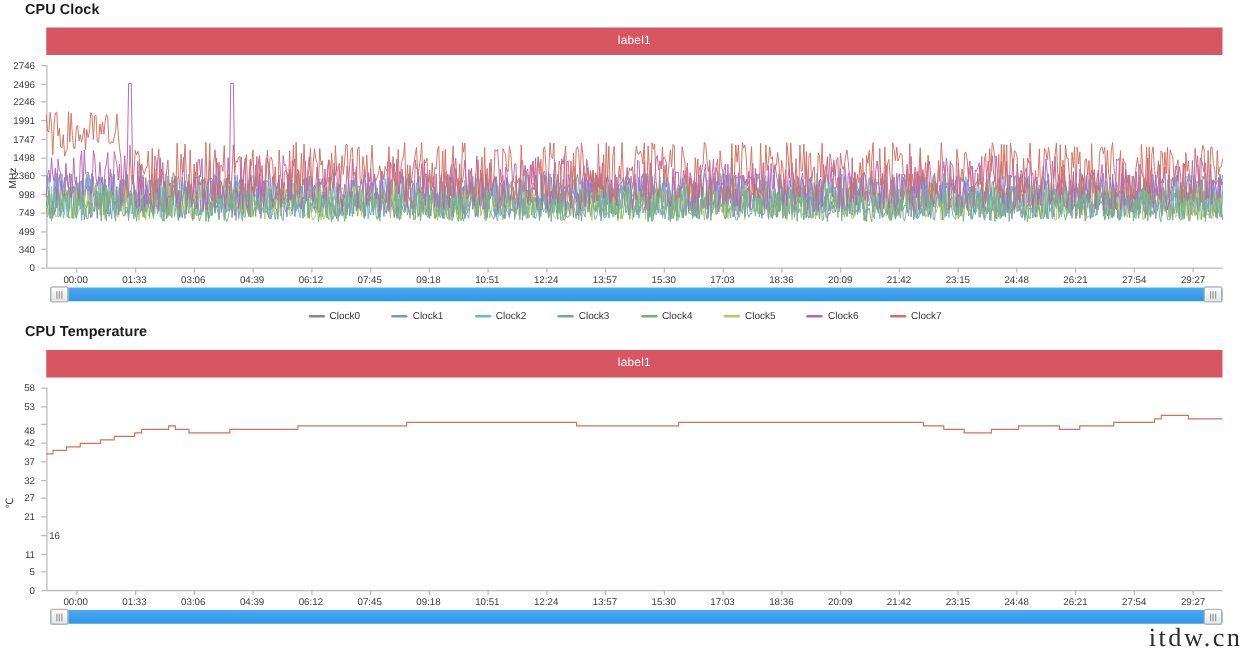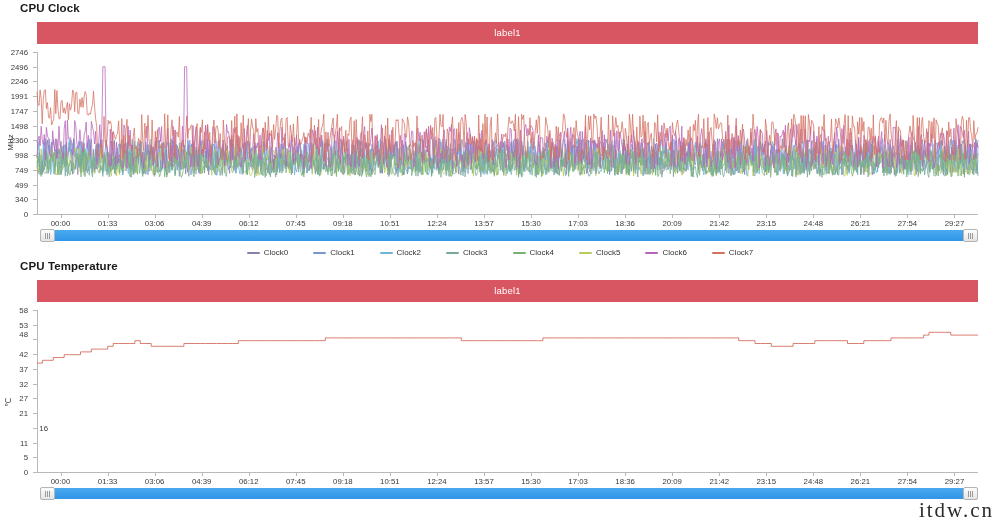--- a/index.html
+++ b/index.html
@@ -236,21 +236,21 @@
     <svg class="trace" id="svg-temp" width="941" height="162">
         <path d="M0.0 53.1 L5.4 53.1 L5.4 50.3 L10.9 50.3 L10.9 50.3 L16.3 50.3 L16.3 47.5 L21.8 47.5 L21.8 47.5 L27.2 47.5 L27.2 44.7 L32.6 44.7 L32.6 44.7 L38.1 44.7 L38.1 44.7 L43.5 44.7 L43.5 41.9 L49.0 41.9 L49.0 41.9 L54.4 41.9 L54.4 39.1 L59.8 39.1 L59.8 39.1 L65.3 39.1 L65.3 39.1 L70.7 39.1 L70.7 36.3 L76.2 36.3 L76.2 33.5 L81.6 33.5 L81.6 33.5 L87.0 33.5 L87.0 33.5 L92.5 33.5 L92.5 33.5 L97.9 33.5 L97.9 30.7 L103.3 30.7 L103.3 33.5 L108.8 33.5 L108.8 33.5 L114.2 33.5 L114.2 36.3 L119.7 36.3 L119.7 36.3 L125.1 36.3 L125.1 36.3 L130.5 36.3 L130.5 36.3 L136.0 36.3 L136.0 36.3 L141.4 36.3 L141.4 36.3 L146.9 36.3 L146.9 33.5 L152.3 33.5 L152.3 33.5 L157.7 33.5 L157.7 33.5 L163.2 33.5 L163.2 33.5 L168.6 33.5 L168.6 33.5 L174.1 33.5 L174.1 33.5 L179.5 33.5 L179.5 33.5 L184.9 33.5 L184.9 33.5 L190.4 33.5 L190.4 33.5 L195.8 33.5 L195.8 33.5 L201.3 33.5 L201.3 30.7 L206.7 30.7 L206.7 30.7 L212.1 30.7 L212.1 30.7 L217.6 30.7 L217.6 30.7 L223.0 30.7 L223.0 30.7 L228.5 30.7 L228.5 30.7 L233.9 30.7 L233.9 30.7 L239.3 30.7 L239.3 30.7 L244.8 30.7 L244.8 30.7 L250.2 30.7 L250.2 30.7 L255.6 30.7 L255.6 30.7 L261.1 30.7 L261.1 30.7 L266.5 30.7 L266.5 30.7 L272.0 30.7 L272.0 30.7 L277.4 30.7 L277.4 30.7 L282.8 30.7 L282.8 30.7 L288.3 30.7 L288.3 27.9 L293.7 27.9 L293.7 27.9 L299.2 27.9 L299.2 27.9 L304.6 27.9 L304.6 27.9 L310.0 27.9 L310.0 27.9 L315.5 27.9 L315.5 27.9 L320.9 27.9 L320.9 27.9 L326.4 27.9 L326.4 27.9 L331.8 27.9 L331.8 27.9 L337.2 27.9 L337.2 27.9 L342.7 27.9 L342.7 27.9 L348.1 27.9 L348.1 27.9 L353.6 27.9 L353.6 27.9 L359.0 27.9 L359.0 27.9 L364.4 27.9 L364.4 27.9 L369.9 27.9 L369.9 27.9 L375.3 27.9 L375.3 27.9 L380.8 27.9 L380.8 27.9 L386.2 27.9 L386.2 27.9 L391.6 27.9 L391.6 27.9 L397.1 27.9 L397.1 27.9 L402.5 27.9 L402.5 27.9 L407.9 27.9 L407.9 27.9 L413.4 27.9 L413.4 27.9 L418.8 27.9 L418.8 27.9 L424.3 27.9 L424.3 30.7 L429.7 30.7 L429.7 30.7 L435.1 30.7 L435.1 30.7 L440.6 30.7 L440.6 30.7 L446.0 30.7 L446.0 30.7 L451.5 30.7 L451.5 30.7 L456.9 30.7 L456.9 30.7 L462.3 30.7 L462.3 30.7 L467.8 30.7 L467.8 30.7 L473.2 30.7 L473.2 30.7 L478.7 30.7 L478.7 30.7 L484.1 30.7 L484.1 30.7 L489.5 30.7 L489.5 30.7 L495.0 30.7 L495.0 30.7 L500.4 30.7 L500.4 30.7 L505.9 30.7 L505.9 27.9 L511.3 27.9 L511.3 27.9 L516.7 27.9 L516.7 27.9 L522.2 27.9 L522.2 27.9 L527.6 27.9 L527.6 27.9 L533.1 27.9 L533.1 27.9 L538.5 27.9 L538.5 27.9 L543.9 27.9 L543.9 27.9 L549.4 27.9 L549.4 27.9 L554.8 27.9 L554.8 27.9 L560.2 27.9 L560.2 27.9 L565.7 27.9 L565.7 27.9 L571.1 27.9 L571.1 27.9 L576.6 27.9 L576.6 27.9 L582.0 27.9 L582.0 27.9 L587.4 27.9 L587.4 27.9 L592.9 27.9 L592.9 27.9 L598.3 27.9 L598.3 27.9 L603.8 27.9 L603.8 27.9 L609.2 27.9 L609.2 27.9 L614.6 27.9 L614.6 27.9 L620.1 27.9 L620.1 27.9 L625.5 27.9 L625.5 27.9 L631.0 27.9 L631.0 27.9 L636.4 27.9 L636.4 27.9 L641.8 27.9 L641.8 27.9 L647.3 27.9 L647.3 27.9 L652.7 27.9 L652.7 27.9 L658.2 27.9 L658.2 27.9 L663.6 27.9 L663.6 27.9 L669.0 27.9 L669.0 27.9 L674.5 27.9 L674.5 27.9 L679.9 27.9 L679.9 27.9 L685.4 27.9 L685.4 27.9 L690.8 27.9 L690.8 27.9 L696.2 27.9 L696.2 27.9 L701.7 27.9 L701.7 30.7 L707.1 30.7 L707.1 30.7 L712.5 30.7 L712.5 30.7 L718.0 30.7 L718.0 33.5 L723.4 33.5 L723.4 33.5 L728.9 33.5 L728.9 33.5 L734.3 33.5 L734.3 36.3 L739.7 36.3 L739.7 36.3 L745.2 36.3 L745.2 36.3 L750.6 36.3 L750.6 36.3 L756.1 36.3 L756.1 33.5 L761.5 33.5 L761.5 33.5 L766.9 33.5 L766.9 33.5 L772.4 33.5 L772.4 33.5 L777.8 33.5 L777.8 30.7 L783.3 30.7 L783.3 30.7 L788.7 30.7 L788.7 30.7 L794.1 30.7 L794.1 30.7 L799.6 30.7 L799.6 30.7 L805.0 30.7 L805.0 30.7 L810.5 30.7 L810.5 33.5 L815.9 33.5 L815.9 33.5 L821.3 33.5 L821.3 33.5 L826.8 33.5 L826.8 30.7 L832.2 30.7 L832.2 30.7 L837.7 30.7 L837.7 30.7 L843.1 30.7 L843.1 30.7 L848.5 30.7 L848.5 30.7 L854.0 30.7 L854.0 27.9 L859.4 27.9 L859.4 27.9 L864.8 27.9 L864.8 27.9 L870.3 27.9 L870.3 27.9 L875.7 27.9 L875.7 27.9 L881.2 27.9 L881.2 27.9 L886.6 27.9 L886.6 25.1 L892.0 25.1 L892.0 22.3 L897.5 22.3 L897.5 22.3 L902.9 22.3 L902.9 22.3 L908.4 22.3 L908.4 22.3 L913.8 22.3 L913.8 25.1 L919.2 25.1 L919.2 25.1 L924.7 25.1 L924.7 25.1 L930.1 25.1 L930.1 25.1 L935.6 25.1 L935.6 25.1 L941.0 25.1 L941.0 25.1 " fill="none" stroke="#d4705f" stroke-width="0.9"></path>
       </svg>
   </div>
 
   <div id="yticks-temp">
       <div class="ytick" style="left: 0px; width: 28px; top: 48px;">58</div>
       <div class="ytickmark" style="left: 33px; top: 52px;"></div>
       <div class="ytick" style="left: 0px; width: 28px; top: 62.7273px;">53</div>
       <div class="ytickmark" style="left: 33px; top: 66.7273px;"></div>
-      <div class="ytick" style="left: 0px; width: 28px; top: 72px;">48</div>
+      <div class="ytick" style="left: 0px; width: 28px; top: 82px;">48</div>
       <div class="ytickmark" style="left: 33px; top: 81.4545px;"></div>
       <div class="ytick" style="left: 0px; width: 28px; top: 92.1818px;">42</div>
       <div class="ytickmark" style="left: 33px; top: 96.1818px;"></div>
       <div class="ytick" style="left: 0px; width: 28px; top: 106.909px;">37</div>
       <div class="ytickmark" style="left: 33px; top: 110.909px;"></div>
       <div class="ytick" style="left: 0px; width: 28px; top: 121.636px;">32</div>
       <div class="ytickmark" style="left: 33px; top: 125.636px;"></div>
       <div class="ytick" style="left: 0px; width: 28px; top: 136.364px;">27</div>
       <div class="ytickmark" style="left: 33px; top: 140.364px;"></div>
       <div class="ytick" style="left: 0px; width: 28px; top: 151.091px;">21</div>

